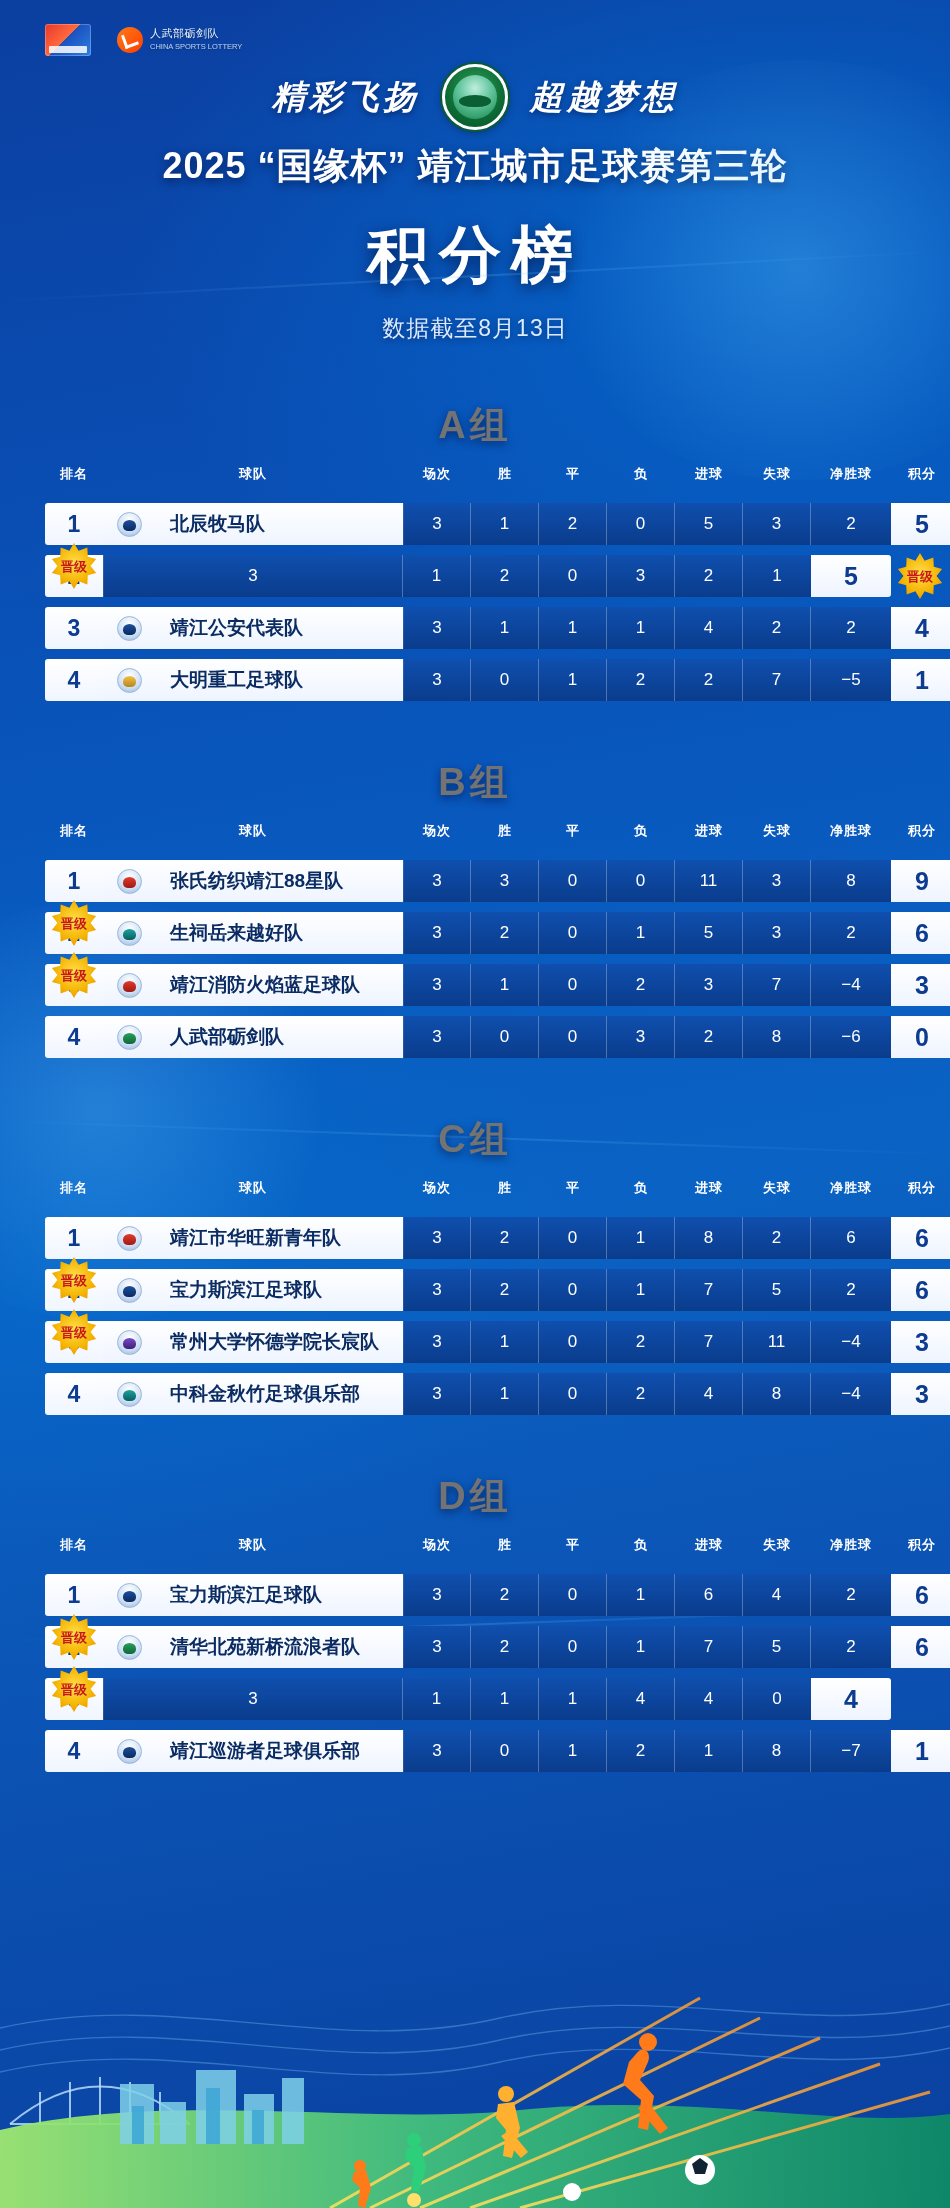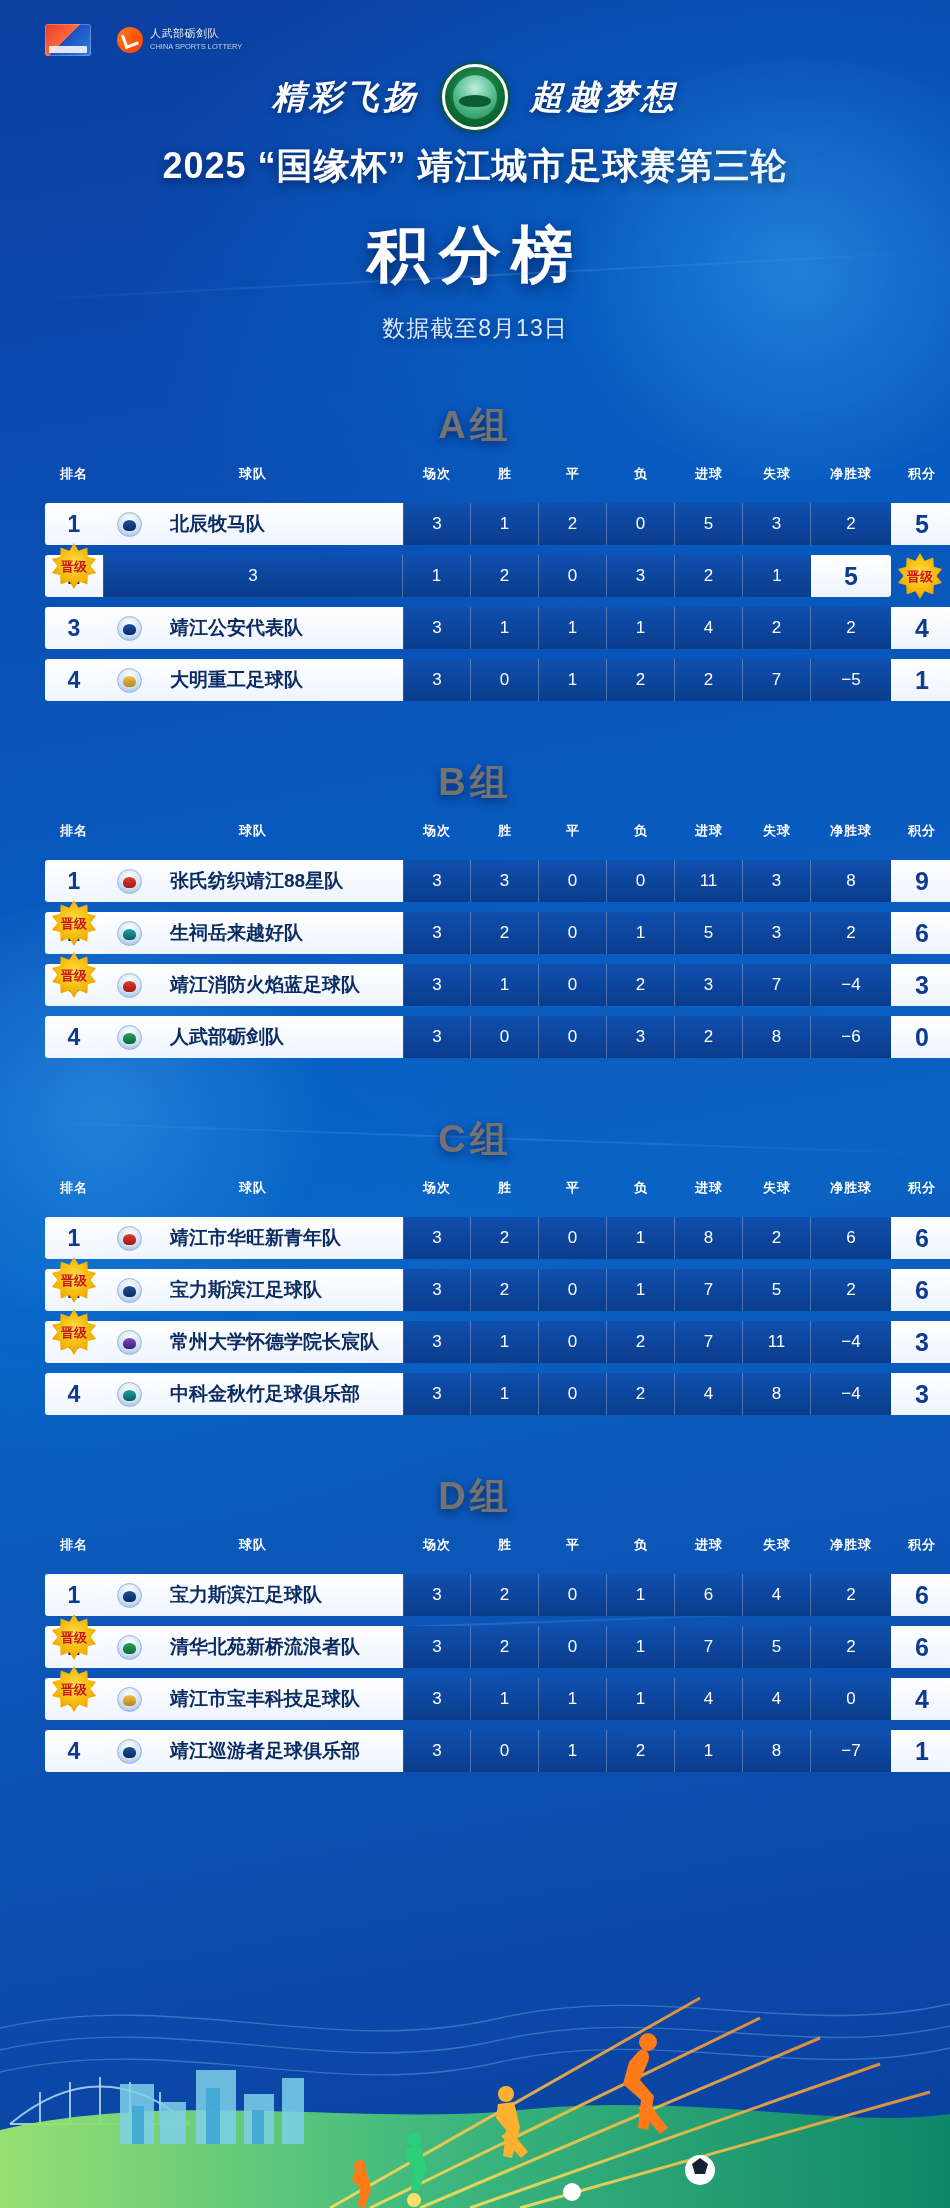--- a/index.html
+++ b/index.html
@@ -625,24 +625,20 @@
           <div class="cell-pts">6</div>
           <div class="cell-promo">
             <div class="badge">
               <div class="star"></div>
               <div class="lbl">晋级</div>
             </div>
           </div>
         </div>
         <div class="row">
           <div class="cell-rank">3</div>
-          <div class="cell-team">
-            <span class="crest c-gold"></span>
-            <span>靖江市宝丰科技足球队</span>
-          </div>
           <div class="cell-stat first">3</div>
           <div class="cell-stat">1</div>
           <div class="cell-stat">1</div>
           <div class="cell-stat">1</div>
           <div class="cell-stat">4</div>
           <div class="cell-stat">4</div>
           <div class="cell-stat last">0</div>
           <div class="cell-pts">4</div>
           <div class="cell-promo"></div>
         </div>

